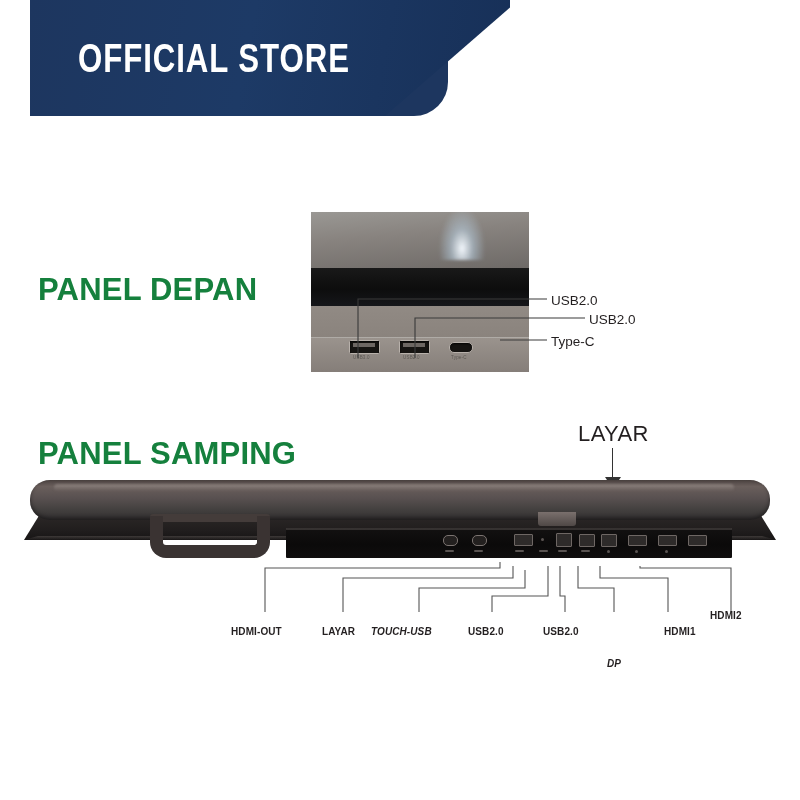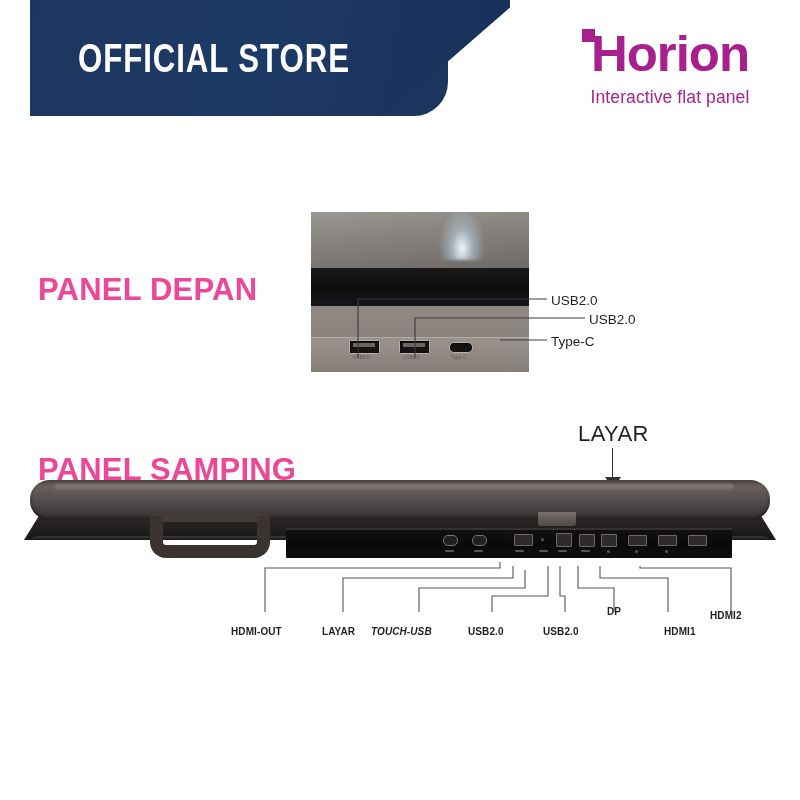--- a/index.html
+++ b/index.html
@@ -88,26 +88,26 @@
     letter-spacing: 0.1px;
     white-space: nowrap;
   }
 
   
   .section-heading {
     position: absolute;
     font-size: 31px;
     line-height: 36px;
     font-weight: bold;
-    color: #ec4899;
+    color: #15803d;
     letter-spacing: 0.2px;
     white-space: nowrap;
   }
   #heading-panel-depan { left: 38px; top: 272px; }
-  #heading-panel-samping { left: 38px; top: 436px; margin-top: 16px; }
+  #heading-panel-samping { left: 38px; top: 436px; }
 
   
   #front-panel-photo {
     position: absolute;
     left: 311px; top: 212px;
     width: 218px; height: 160px;
     overflow: hidden;
     background: #8d8782;
   }
   .fp-band { position: absolute; left: 0; width: 100%; }
@@ -336,27 +336,20 @@
   }
 </style>
 </head>
 <body>
 
 <div id="header-banner">
   <div id="banner-blue-tail"></div>
   <div id="banner-blue"></div>
   <div id="official-store-text">OFFICIAL STORE</div>
 
-  <div id="brand-block">
-    <div id="horion-logo">
-      <div id="horion-wordmark">Horion</div>
-      <div id="horion-hbar"></div>
-    </div>
-    <div id="horion-tagline">Interactive flat panel</div>
-  </div>
 </div>
 
 <div class="section-heading" id="heading-panel-depan">PANEL DEPAN</div>
 
 <div id="front-panel-photo">
   <div class="fp-band" id="fp-glass"></div>
   <div id="fp-glare"></div>
   <div class="fp-band" id="fp-blackband"></div>
   <div class="fp-band" id="fp-mid"></div>
   <div class="fp-band" id="fp-lower"></div>
@@ -433,15 +426,15 @@
     <path d="M668 612 L668 578 L600 578 L600 566"></path>
     <path d="M731 612 L731 568 L640 568 L640 566"></path>
   </g>
 </svg>
 
 <div class="port-label" style="left:231px; top:624px;">HDMI-OUT</div>
 <div class="port-label" style="left:322px; top:624px;">LAYAR</div>
 <div class="port-label" style="left:371px; top:624px;font-style:italic;">TOUCH-USB</div>
 <div class="port-label" style="left:468px; top:624px;">USB2.0</div>
 <div class="port-label" style="left:543px; top:624px;">USB2.0</div>
-<div class="port-label" style="left:607px; top:604px;">DP</div>
+<div class="port-label" style="left:607px; top:656px;font-style:italic;">DP</div>
 <div class="port-label" style="left:664px; top:624px;">HDMI1</div>
 <div class="port-label" style="left:710px; top:608px;">HDMI2</div>
 
 </body></html>

